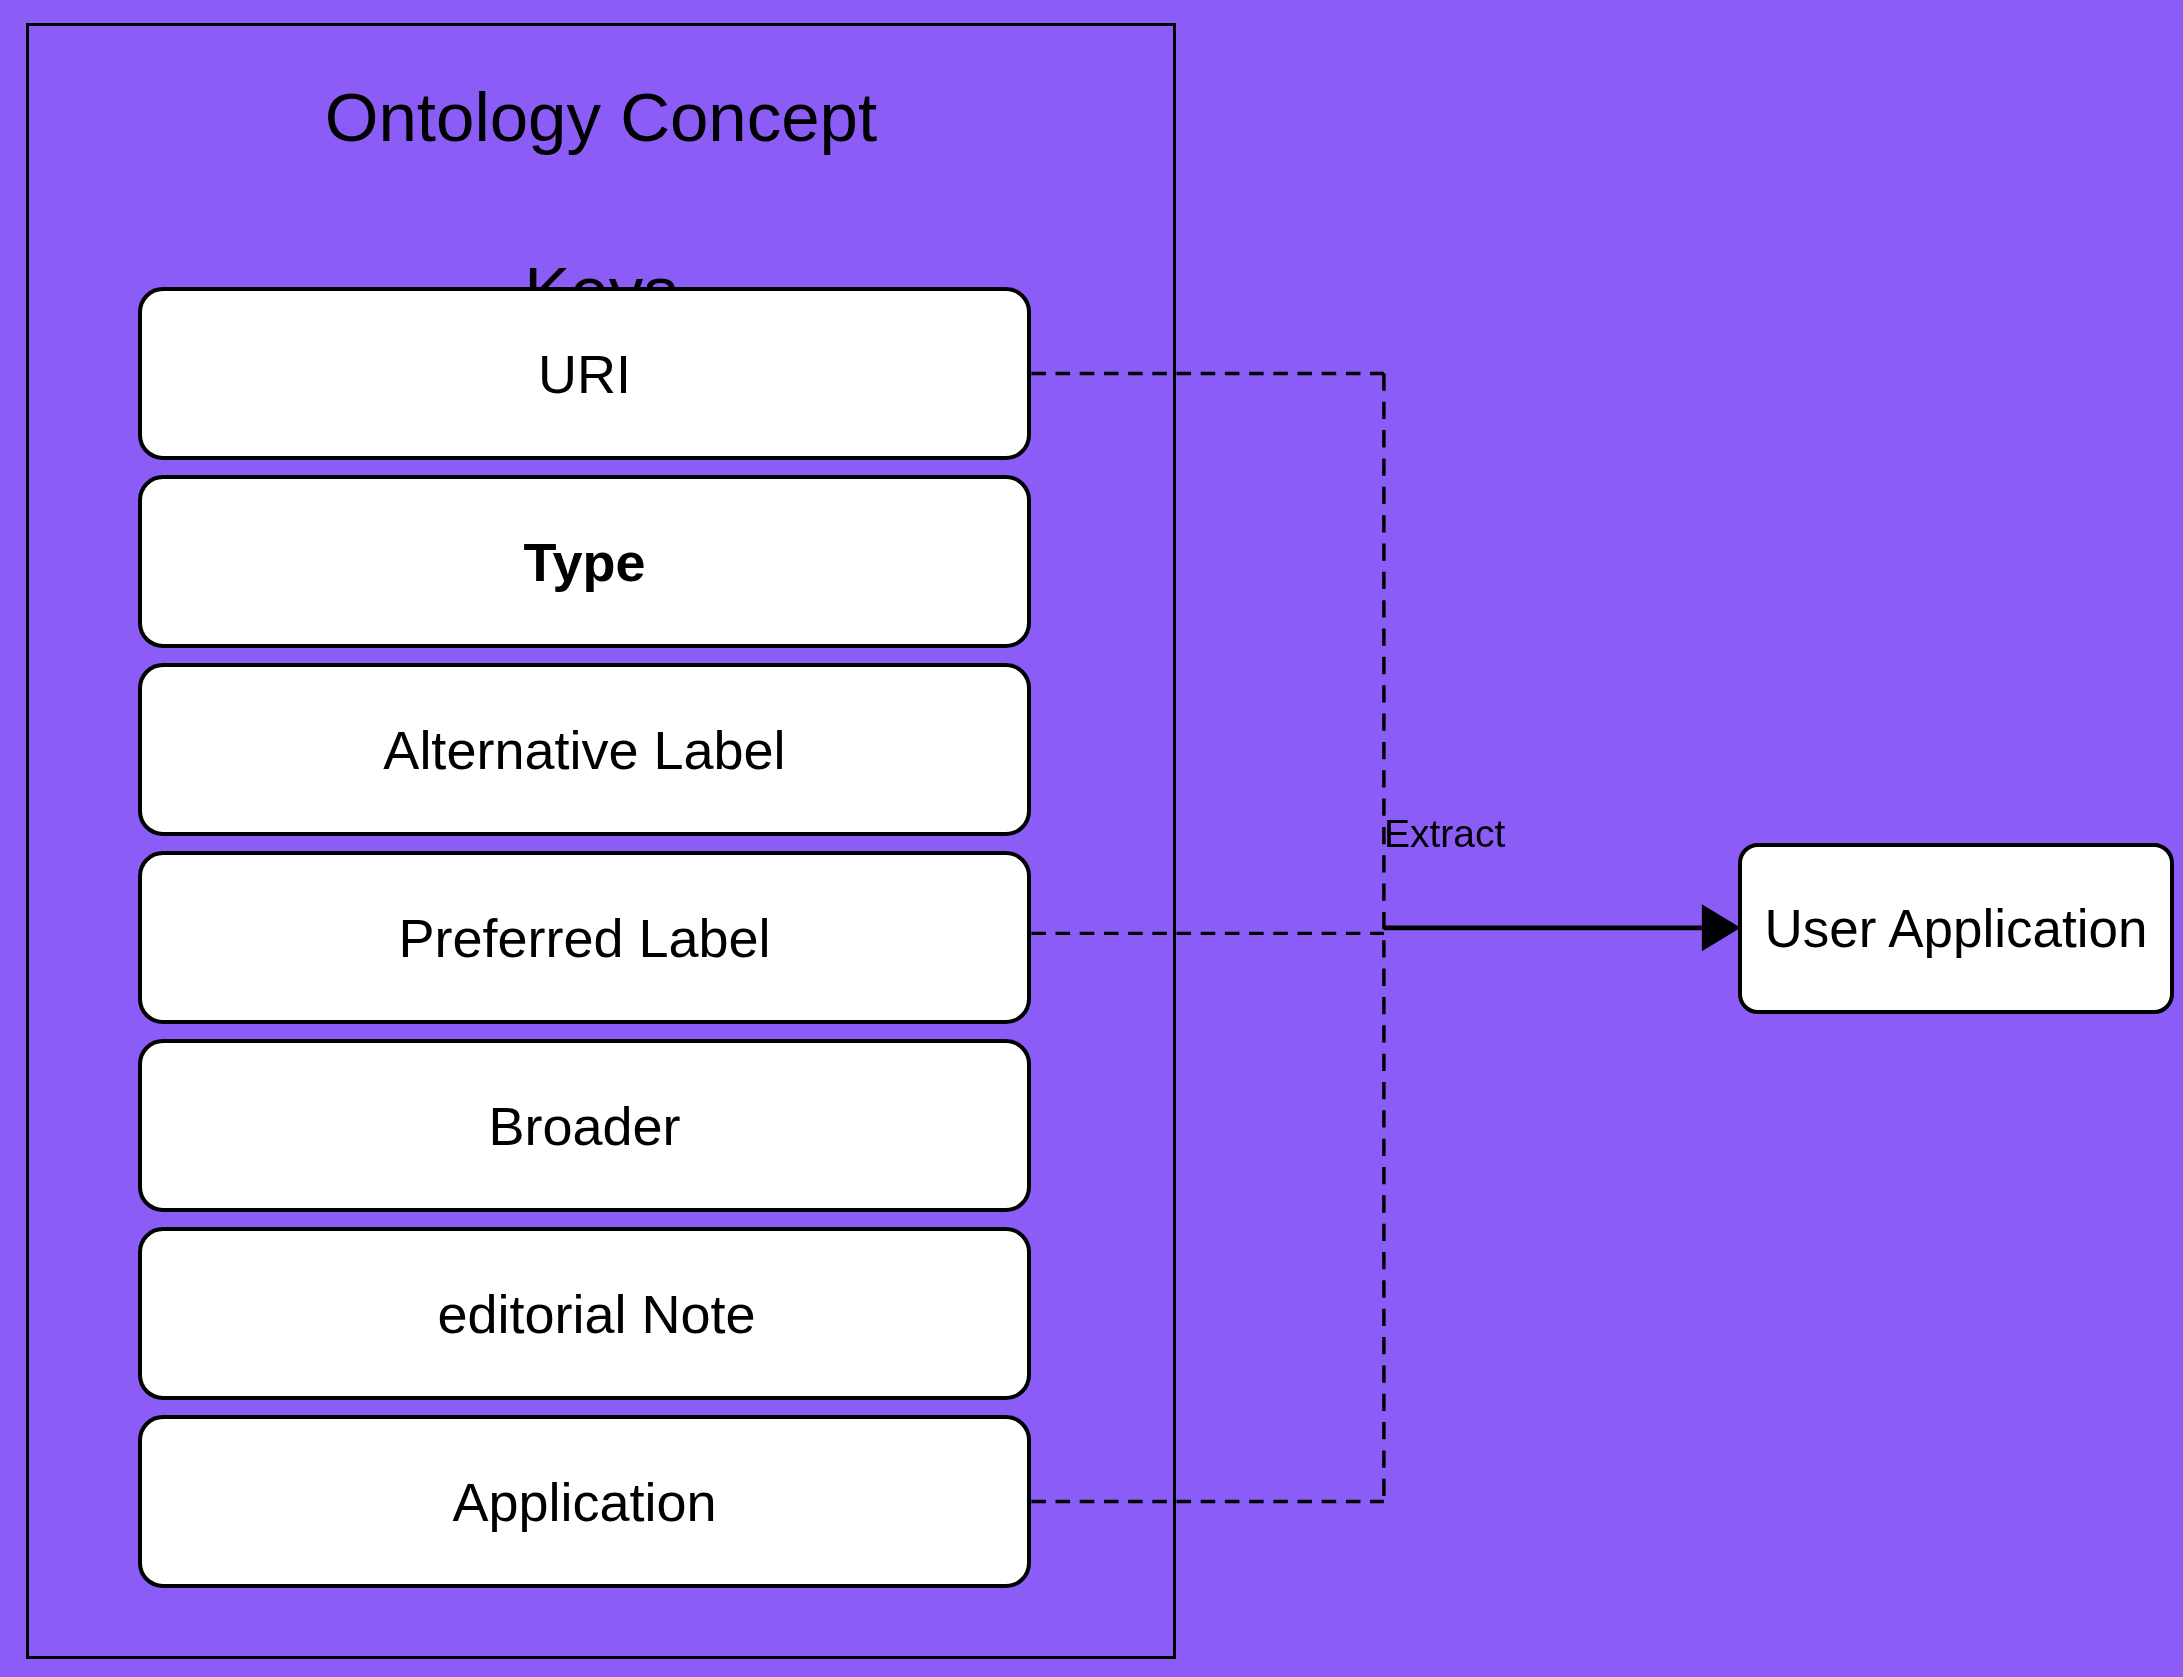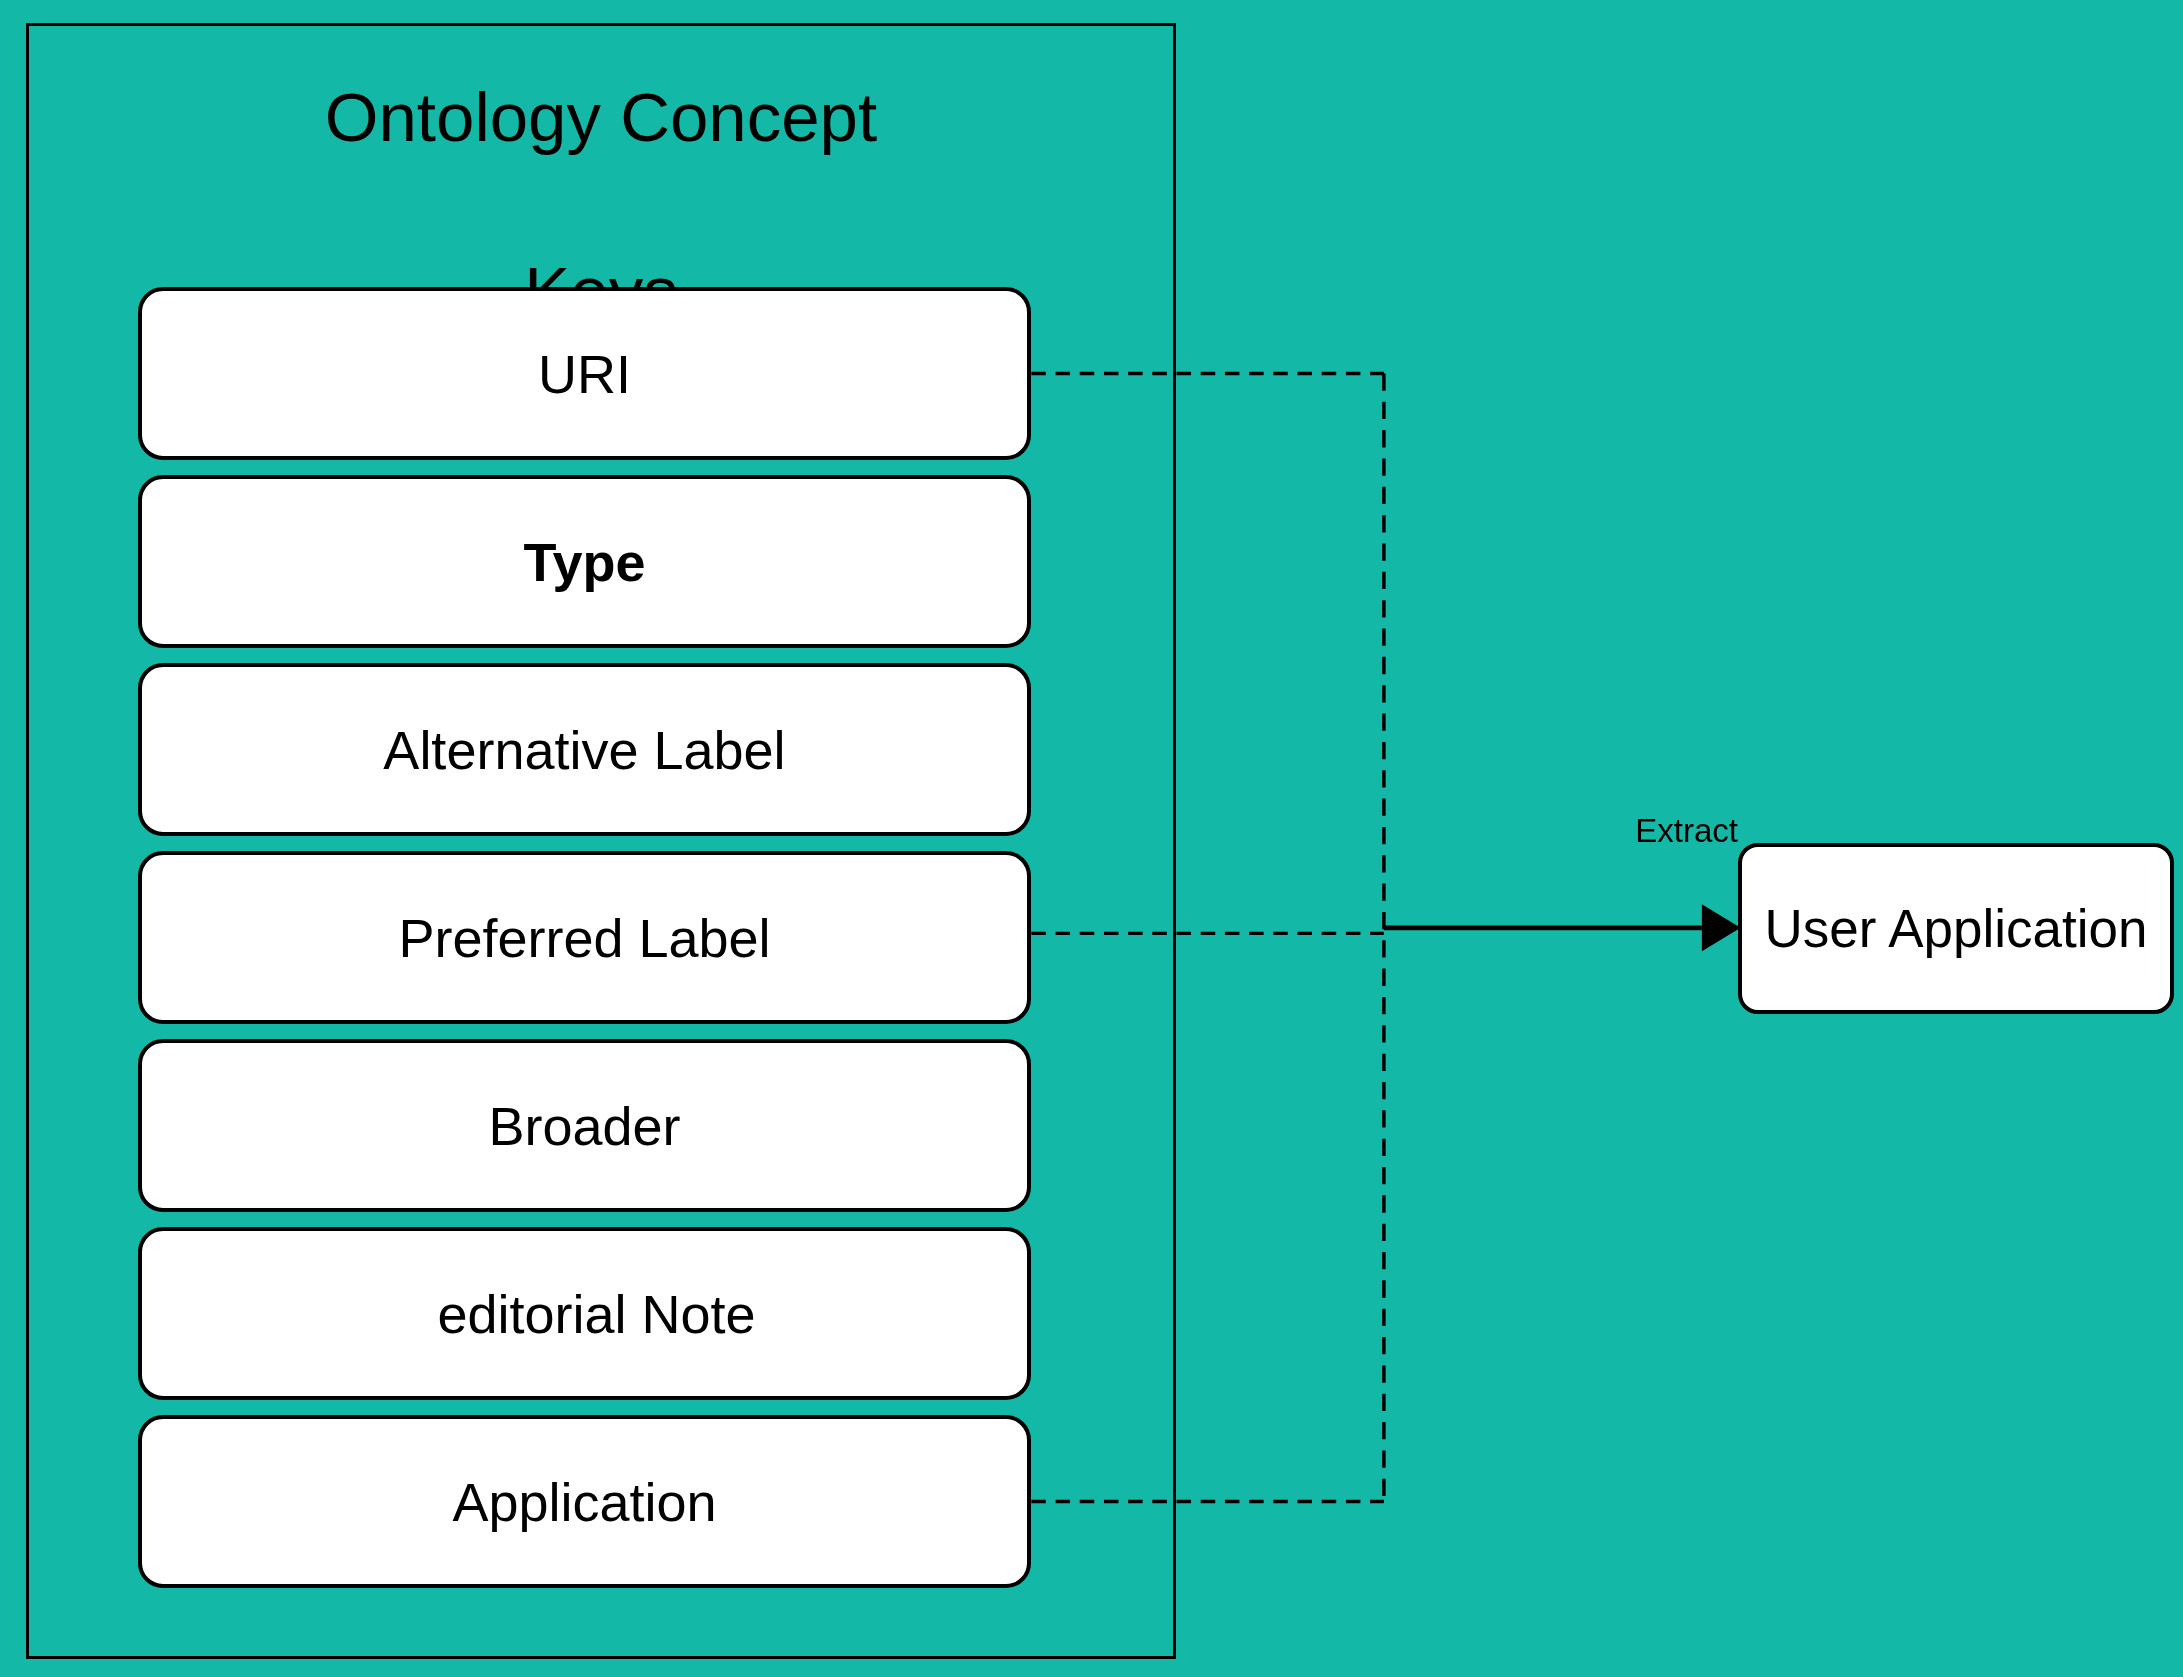--- a/index.html
+++ b/index.html
@@ -4,21 +4,21 @@
 <style>
   html, body {
     margin: 0;
     padding: 0;
     background: #ffffff;
   }
   .canvas {
     position: relative;
     width: 2183px;
     height: 1678px;
-    background: #14b8a6;
+    background: #8b5cf6;
     font-family: "Liberation Sans", sans-serif;
     color: #000000;
     overflow: hidden;
   }
   .connector-svg {
     position: absolute;
     left: 0;
     top: 0;
     width: 2183px;
     height: 1678px;
@@ -63,22 +63,22 @@
   .key-altlabel   { top: 663px; }
   .key-preflabel  { top: 851px; }
   .key-broader    { top: 1039px; }
   .key-editnote   { top: 1227px; padding-left: 24px; }
   .key-definition { top: 1415px; }
   .extract-label {
     position: absolute;
     left: 1384px;
     top: 814px;
     width: 354px;
-    text-align: right;
-    font-size: 33px;
+    text-align: left;
+    font-size: 39px;
     line-height: 1;
   }
   .target-box {
     position: absolute;
     left: 1738px;
     top: 843px;
     width: 436px;
     height: 171px;
     border: 4.1px solid #000000;
     border-radius: 20px;

